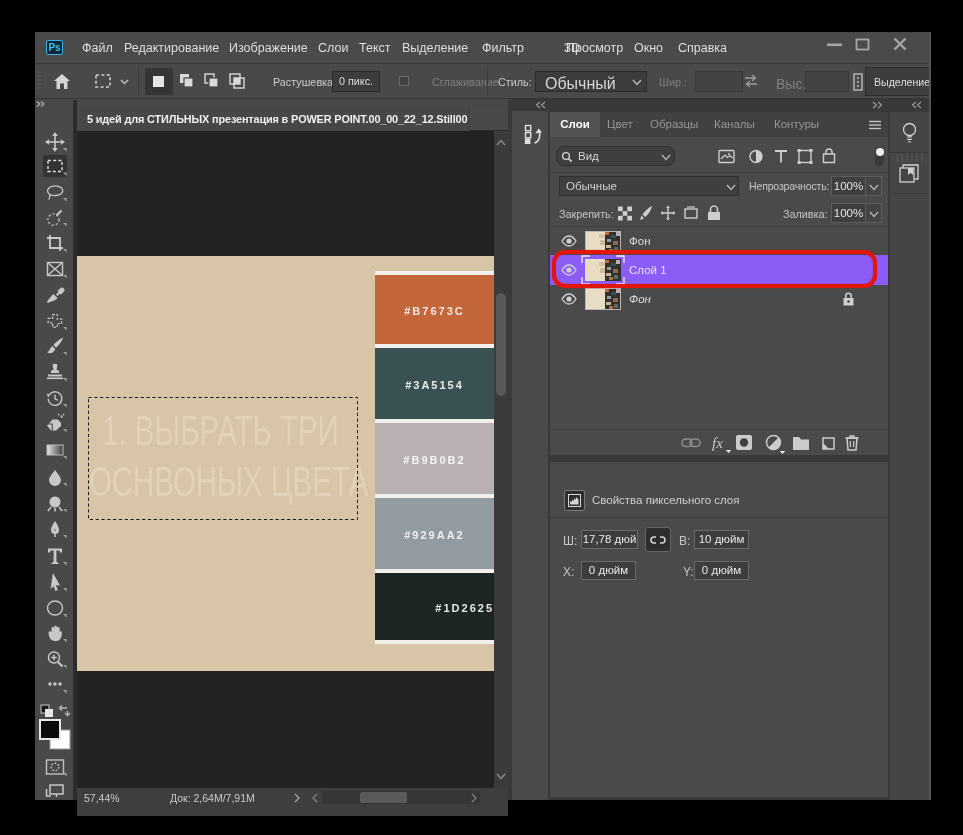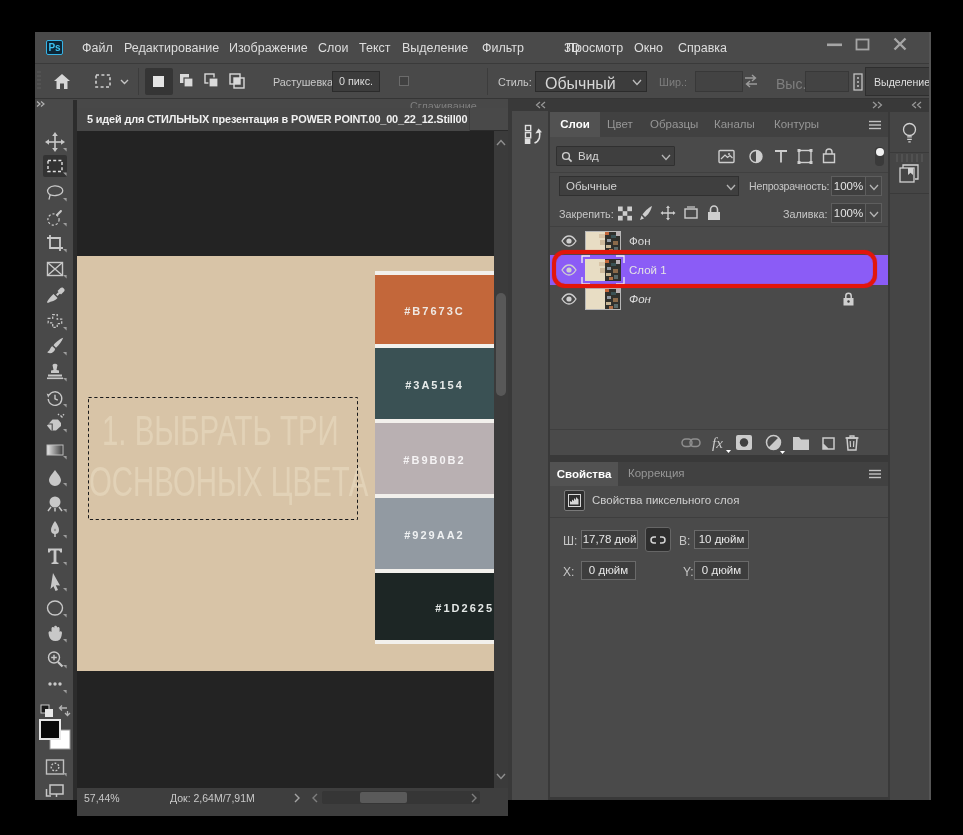--- a/index.html
+++ b/index.html
@@ -73,21 +73,21 @@
         </g>
       <g transform="translate(78,0)">
           <rect x="7" y="6" width="10" height="10" fill="none" stroke="#dadada" stroke-width="1.4"></rect>
           <rect x="11" y="10" width="10" height="10" fill="none" stroke="#dadada" stroke-width="1.4"></rect>
           <rect x="11" y="10" width="6" height="6" fill="#dadada"></rect>
         </g>
     </svg>
     <span class="txt" style="left:238px;top:12px;font-size:10.8px;color:#c9c9c9;">Растушевка:</span>
     <div class="abs" style="left:297px;top:7px;width:48px;height:21px;background:#3c3c3c;border:1px solid #2b2b2b;color:#dcdcdc;font-size:11.5px;text-align:center;line-height:19px;font-size:10.8px !important;">0 пикс.</div>
     <div class="abs" style="left:364px;top:12px;width:10px;height:10px;border:1px solid #6b6b6b;background:#414141;"></div>
-    <span class="txt" style="left:375px;top:12px;font-size:10.8px;color:#7f7f7f;margin-top:24px;">Сглаживание</span>
+    <span class="txt" style="left:397px;top:12px;font-size:10.8px;color:#7f7f7f;">Сглаживание</span>
     <div class="abs" style="left:452px;top:4px;width:1px;height:27px;background:#3c3c3c;"></div>
     <span class="txt" style="left:463px;top:12px;font-size:10.8px;color:#c9c9c9;">Стиль:</span>
     <div class="abs" style="left:500px;top:7px;width:112px;height:21px;background:#3c3c3c;border:1px solid #2b2b2b;">
       <span class="txt" style="left:9px;top:3px;font-size:16px;color:#d6d6d6;">Обычный</span>
       <svg class="abs" style="right:4px;top:7px;width:10px;height:7px" viewBox="0 0 10 7">
           <path d="M1 1 L5 5.5 L9 1" fill="none" stroke="#bdbdbd" stroke-width="1.3"></path>
         </svg>
     </div>
     <span class="txt" style="left:624px;top:12px;font-size:10.8px;color:#7f7f7f;">Шир.:</span>
     <div class="abs" style="left:660px;top:7px;width:48px;height:21px;background:#434343;border:1px solid #383838;"></div>
@@ -376,21 +376,21 @@
         <span class="txt" style="left:224px;top:6px;font-size:11.5px;color:#969696;">Контуры</span>
         <svg class="abs" style="left:318px;top:8px;width:14px;height:10px" viewBox="0 0 14 10">
             <g stroke="#c3c3c3" stroke-width="1.4">
               <line x1="1" y1="1.5" x2="13" y2="1.5"></line>
               <line x1="1" y1="5" x2="13" y2="5"></line>
               <line x1="1" y1="8.5" x2="13" y2="8.5"></line>
             </g>
           </svg>
       </div>
 
-      <div class="abs" style="left:6px;top:34px;width:119px;height:20px;background:#3f3f3f;border:1px solid #303030;border-radius:1px;text-decoration:underline;">
+      <div class="abs" style="left:6px;top:34px;width:119px;height:20px;background:#3f3f3f;border:1px solid #303030;border-radius:8px;text-decoration:underline;">
         <svg class="abs" style="left:4px;top:4px;width:12px;height:12px" viewBox="0 0 12 12">
             <circle cx="5" cy="5" r="3.4" fill="none" stroke="#cfcfcf" stroke-width="1.4"></circle>
             <path d="M7.6 7.6 L10.6 10.6" stroke="#cfcfcf" stroke-width="1.6"></path>
           </svg>
         <span class="txt" style="left:21px;top:3px;font-size:11.5px;color:#d2d2d2;">Вид</span>
         <svg class="abs" style="left:104px;top:7px;width:10px;height:7px" viewBox="0 0 10 7">
             <path d="M1 1 L5 5.5 L9 1" fill="none" stroke="#b5b5b5" stroke-width="1.3"></path>
           </svg>
       </div>
       <svg class="abs" style="left:167px;top:36px;width:120px;height:17px" viewBox="0 0 120 17">
@@ -588,31 +588,20 @@
                 <path d="M2 4 L12 4 L11 16 L3 16 Z"></path>
                 <path d="M0.5 4 L13.5 4 M5 4 L5 2 L9 2 L9 4" stroke-width="1.3"></path>
                 <path d="M5.2 7 L5.5 13 M8.8 7 L8.5 13" stroke-width="1.2"></path>
               </g>
           </g>
         </svg>
       </div>
     </div>
 
     <div id="props" class="abs" style="left:515px;top:430px;width:338px;height:335px;background:#4a4a4a;">
-      <div class="abs" style="left:0;top:0;width:338px;height:24px;background:#414141;">
-        <div class="abs" style="left:0;top:0;width:68px;height:24px;background:#525252;color:#ffffff;font-size:11.5px;font-weight:bold;text-align:center;line-height:24px;">Свойства</div>
-        <span class="txt" style="left:78px;top:5px;font-size:11.5px;color:#969696;">Коррекция</span>
-        <svg class="abs" style="left:318px;top:7px;width:14px;height:10px" viewBox="0 0 14 10">
-            <g stroke="#c3c3c3" stroke-width="1.4">
-              <line x1="1" y1="1.5" x2="13" y2="1.5"></line>
-              <line x1="1" y1="5" x2="13" y2="5"></line>
-              <line x1="1" y1="8.5" x2="13" y2="8.5"></line>
-            </g>
-          </svg>
-      </div>
       <div class="abs" style="left:14px;top:28px;width:21px;height:21px;background:#2e2e2e;border:1px solid #7a7a7a;border-radius:2px;">
         <svg class="abs" style="left:3px;top:3px;width:13px;height:13px" viewBox="0 0 13 13">
             <rect x="0.5" y="0.5" width="12" height="12" fill="none" stroke="#d8d8d8" stroke-width="1"></rect>
             <path d="M2 10.5 L2 7 L4 8 L4 5.5 L6 7 L6 4 L8 6 L8 3 L10.5 5.5 L10.5 10.5 Z" fill="#d8d8d8"></path>
           </svg>
       </div>
       <span class="txt" style="left:42px;top:32px;font-size:11.5px;color:#cfcfcf;">Свойства пиксельного слоя</span>
       <div class="abs" style="left:0;top:55px;width:338px;height:1px;background:#3e3e3e;"></div>
       <span class="txt" style="left:13px;top:72px;font-size:12px;color:#c6c6c6;">Ш:</span>
       <div class="abs" style="left:31px;top:68px;width:57px;height:19px;background:#3d3d3d;border:1px solid #6a6a6a;color:#e8e8e8;font-size:11.5px;text-align:center;line-height:17px;">17,78 дюй</div>

